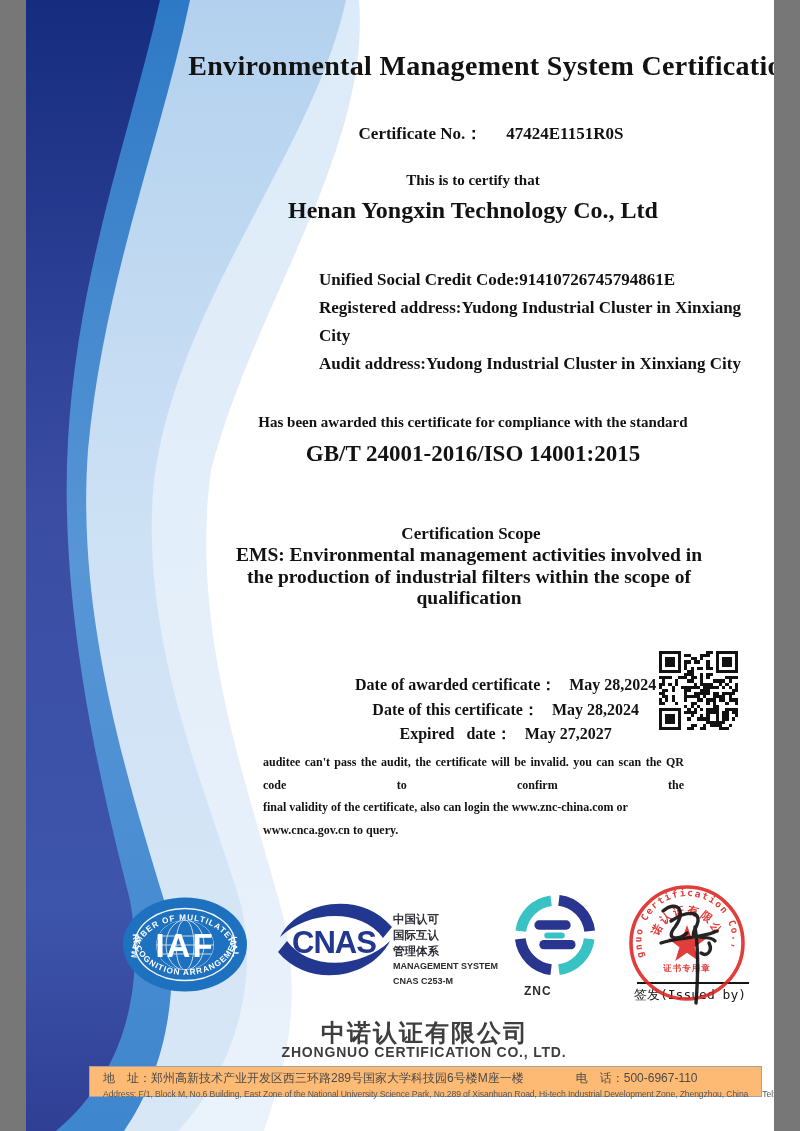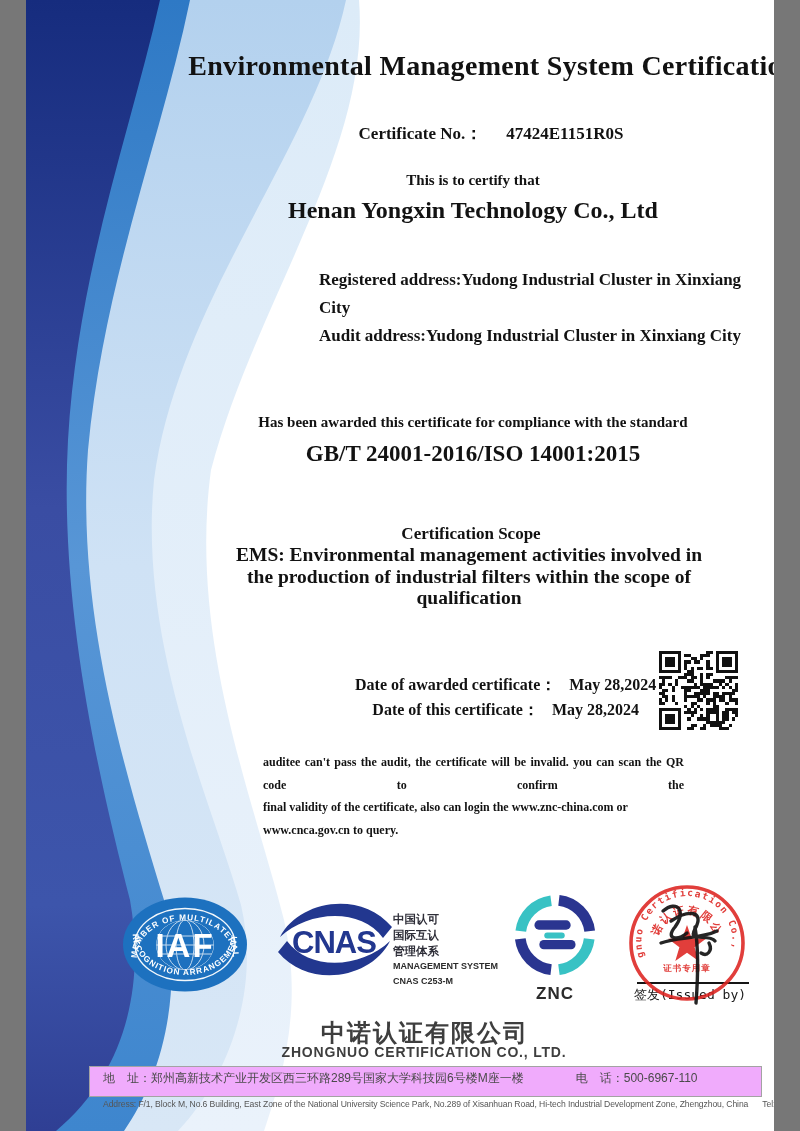--- a/index.html
+++ b/index.html
@@ -25,34 +25,34 @@
   #dates .val{margin-left:13px;}
   #qr{left:633px;top:651px;width:79px;height:79px;}
   #note{top:751px;left:237px;width:421px;font-size:12px;line-height:22.6px;}
   #note .jl{text-align:justify;text-align-last:justify;}
   #iaf{left:96px;top:896px;}
   #cnas{left:248px;top:897px;}
   #cnastext{left:367px;top:911px;font-family:"Liberation Sans","DejaVu Sans",sans-serif;color:#2e2e38;}
   #cnastext .cn{font-size:11.5px;font-weight:bold;line-height:16px;}
   #cnastext .en{font-size:9px;font-weight:bold;line-height:15px;color:#2b2b2b;}
   #znc{left:486px;top:892px;}
-  #znclabel{left:498px;top:984px;width:62px;text-align:center;font-size:17px;font-weight:bold;
+  #znclabel{left:498px;top:984px;width:62px;text-align:left;font-size:12px;font-weight:bold;
             font-family:"Liberation Sans","DejaVu Sans",sans-serif;color:#2b2b2b;letter-spacing:1px;}
   #sigline{left:611px;top:982px;width:112px;border-top:2.5px solid #151515;z-index:3;}
   #issued{left:598px;top:986px;width:132px;text-align:center;font-size:13px;color:#1a1a1a;
           font-family:"DejaVu Sans Mono","Liberation Mono",monospace;z-index:3;}
   #stamp{left:599px;top:881px;z-index:4;}
   #companycn{top:1017px;left:99px;width:600px;font-size:24px;font-weight:600;letter-spacing:2px;
              font-family:"Liberation Sans","DejaVu Sans",sans-serif;color:#3e3e3e;}
   #companyen{top:1044px;left:98px;width:600px;font-size:14px;font-weight:600;letter-spacing:.8px;
              font-family:"Liberation Sans","DejaVu Sans",sans-serif;color:#3e3e3e;}
-  #fbox{left:63px;top:1066px;width:673px;height:31px;border:1px solid #a3a3a3;background:#f0abfc;z-index:2;
+  #fbox{left:63px;top:1066px;width:673px;height:31px;border:1px solid #a3a3a3;background:#fdba74;z-index:2;
         font-family:"Liberation Sans","DejaVu Sans",sans-serif;box-sizing:border-box;padding:3px 0 0 13px;text-align:center;}
   #fbox .l1{display:flex;gap:52px;font-size:12px;color:#4a4a4a;white-space:nowrap;}
-  #fbox .l2{display:flex;gap:14px;font-size:8.6px;color:#565656;white-space:nowrap;margin-top:12px;letter-spacing:-.1px;}
+  #fbox .l2{display:flex;gap:14px;font-size:8.6px;color:#565656;white-space:nowrap;margin-top:2px;letter-spacing:-.1px;}
 </style>
 </head>
 <body>
 
 <div id="page">
 
   <svg id="ribbon" class="abs" width="800" height="1131" viewBox="0 0 800 1131" aria-hidden="true">
     <defs>
       <linearGradient id="gNavy" x1="0" y1="0" x2="0" y2="1">
         <stop offset="0" stop-color="#162c7e"></stop>
@@ -85,20 +85,21 @@
 
   <div class="abs content ctr b" id="certno">
     <span>Certificate No.：</span><span class="val">47424E1151R0S</span>
   </div>
 
   <div class="abs content ctr b" id="certify">This is to certify that</div>
 
   <div class="abs content ctr b" id="company">Henan Yongxin Technology Co., Ltd</div>
 
   <div class="abs content b" id="info">
+    <div>Unified Social Credit Code:91410726745794861E</div>
     <div>Registered address:Yudong Industrial Cluster in Xinxiang City</div>
     <div>Audit address:Yudong Industrial Cluster in Xinxiang City</div>
   </div>
 
   <div class="abs content ctr b" id="award">Has been awarded this certificate for compliance with the standard</div>
 
   <div class="abs content ctr b" id="standard">GB/T 24001-2016/ISO 14001:2015</div>
 
   <div class="abs content ctr b" id="scopehead">Certification Scope</div>
 
@@ -107,20 +108,23 @@
     <div>the production of industrial filters within the scope of</div>
     <div>qualification</div>
   </div>
 
   <div class="abs content b" id="dates">
     <div class="row">
       <span>Date of awarded certificate：</span><span class="val">May 28,2024</span>
     </div>
     <div class="row">
       <span>Date of this certificate：</span><span class="val">May 28,2024</span>
+    </div>
+    <div class="row">
+      <span>Expired   date：</span><span class="val">May 27,2027</span>
     </div>
   </div>
 
   <svg id="qr" class="abs content" viewBox="0 0 25 25" shape-rendering="crispEdges">
       <rect x="15" y="0" width="1" height="1" fill="#111"></rect>
       <rect x="16" y="0" width="1" height="1" fill="#111"></rect>
       <rect x="8" y="1" width="1" height="1" fill="#111"></rect>
       <rect x="9" y="1" width="1" height="1" fill="#111"></rect>
       <rect x="13" y="1" width="1" height="1" fill="#111"></rect>
       <rect x="14" y="1" width="1" height="1" fill="#111"></rect>

